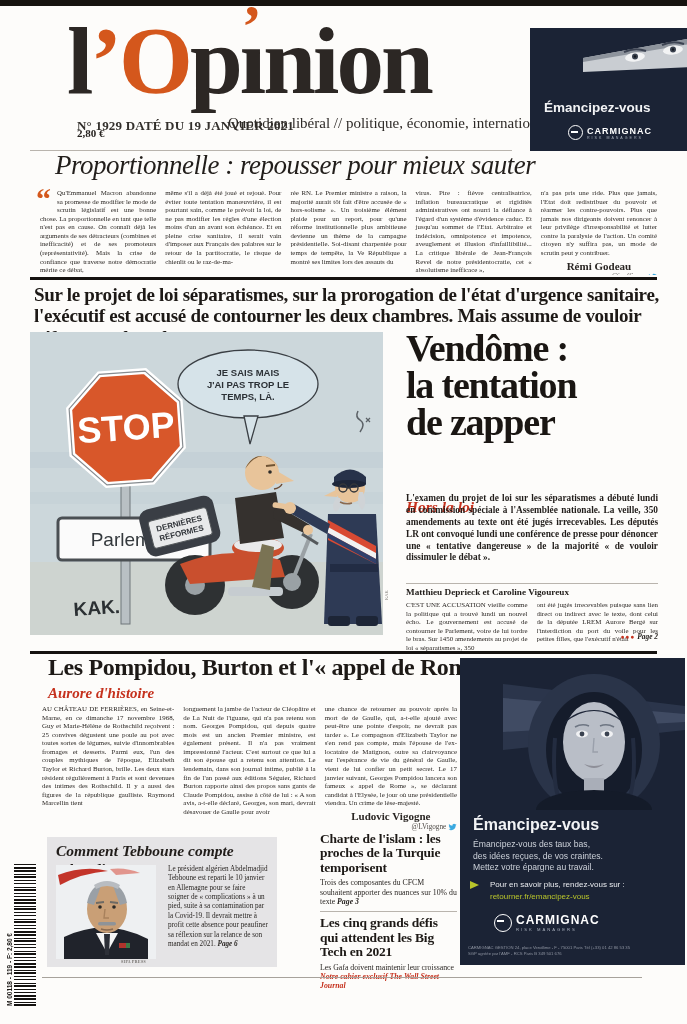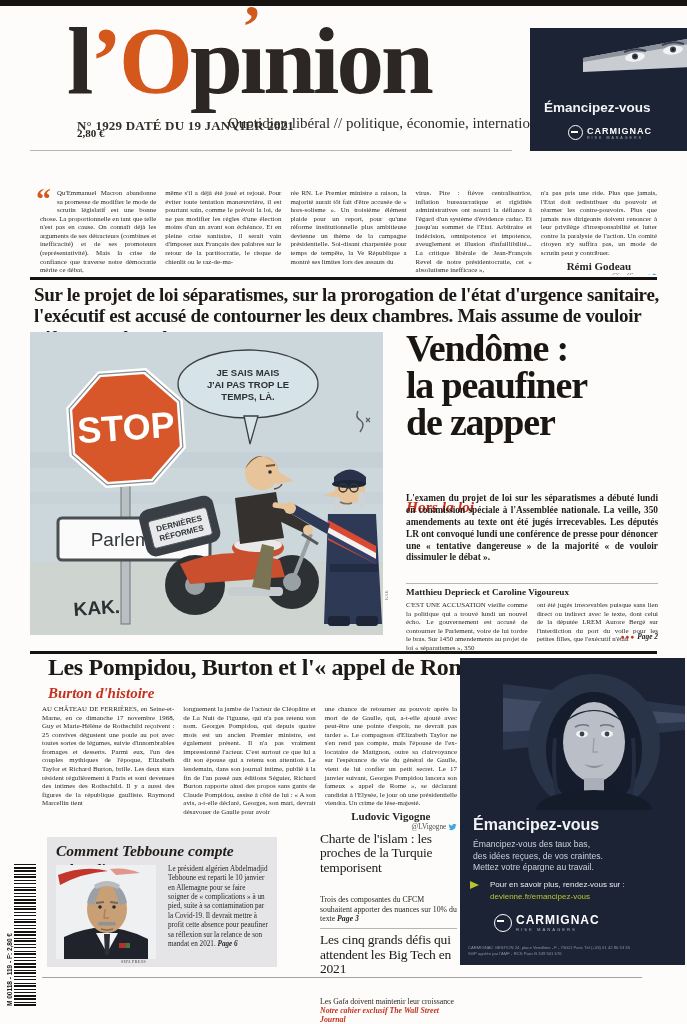--- a/index.html
+++ b/index.html
@@ -72,22 +72,22 @@
   
   .tebbox{left:47px;top:837px;width:230px;height:130px;background:#e5e4e6;}
   .teb-title{position:absolute;left:9px;top:5px;font-size:15.5px;font-style:italic;font-weight:700;color:#211d1a;}
   .teb-photo{position:absolute;left:9px;top:28px;width:100px;height:94px;}
   .teb-credit{position:absolute;left:74px;top:123px;font-size:3.8px;font-weight:700;letter-spacing:.4px;color:#6d6a66;}
   .teb-text{position:absolute;left:121px;top:28px;width:100px;height:98px;font-size:7.2px;line-height:1.3;
             color:#2a2623;overflow:hidden;}
 
   
   .midcol{left:320px;top:832px;width:137px;}
-  .midhead{font-size:13.5px;font-weight:400;line-height:1.07;letter-spacing:-.2px;color:#1d1916;}
-  .midtxt{font-size:7.8px;line-height:1.2;margin-top:20px;color:#2a2623;}
+  .midhead{font-size:13.5px;font-weight:700;line-height:1.07;letter-spacing:-.2px;color:#1d1916;}
+  .midtxt{font-size:7.8px;line-height:1.2;margin-top:3px;color:#2a2623;}
   .mid-div{height:1px;background:#b9b4ad;margin:5px 0 4px 0;}
   .red-it{color:#c5311d;font-style:italic;font-weight:700;}
 
   
   .sidead{left:460px;top:658px;width:182px;height:307px;}
   .sa-slogan{position:absolute;left:13px;top:158px;font-family:"Liberation Sans",sans-serif;
              font-size:16px;font-weight:700;color:#f2f3f5;}
   .sa-lines{position:absolute;left:13px;top:181px;font-family:"Liberation Sans",sans-serif;
             font-size:8.6px;line-height:1.35;color:#ccd1d9;}
   .sa-cta{position:absolute;left:30px;top:222px;font-family:"Liberation Sans",sans-serif;font-size:8px;color:#e8eaee;}
@@ -145,20 +145,21 @@
       <span class="cmg-circ"></span>
       <span>
         <div class="cmg-name">CARMIGNAC</div>
         <div class="cmg-sub">RISK MANAGERS</div>
       </span>
     </div>
   </div>
 
   <div class="abs hairline mast-rule"></div>
 
+  <div class="abs ed-title">Proportionnelle : repousser pour mieux sauter</div>
   <div class="abs ed-quote">“</div>
   <div class="abs ed-cols jtext smalltxt">
     <div class="ed-col"><span class="qpad"></span><span>Qu'Emmanuel Macron abandonne sa promesse de modifier le mode de scrutin législatif est une bonne chose. La proportionnelle en tant que telle n'est pas en cause. On connaît déjà les arguments de ses détracteurs (combines et inefficacité) et de ses promoteurs (représentativité). Mais la crise de confiance que traverse notre démocratie mérite ce débat,</span></div>
     <div class="ed-col">même s'il a déjà été joué et rejoué. Pour éviter toute tentation manœuvrière, il est pourtant sain, comme le prévoit la loi, de ne pas modifier les règles d'une élection moins d'un an avant son échéance. Et en pleine crise sanitaire, il serait vain d'imposer aux Français des palabres sur le retour de la partitocratie, le risque de chienlit ou le raz-de-ma-</div>
     <div class="ed-col">rée RN. Le Premier ministre a raison, la majorité aurait tôt fait d'être accusée de « hors-solisme ». Un troisième élément plaide pour un report, pour qu'une réforme institutionnelle plus ambitieuse devienne un thème de la campagne présidentielle. Soi-disant charpentée pour temps de tempête, la Ve République a montré ses limites lors des assauts du</div>
     <div class="ed-col">virus. Pire : fièvre centralisatrice, inflation bureaucratique et rigidités administratives ont nourri la défiance à l'égard d'un système d'évidence caduc. Et jusqu'au sommet de l'Etat. Arbitraire et indécision, omnipotence et impotence, aveuglement et illusion d'infaillibilité... La critique libérale de Jean-François Revel de notre présidentocratie, cet « absolutisme inefficace »,</div>
     <div class="ed-col">
       <span>n'a pas pris une ride. Plus que jamais, l'Etat doit redistribuer du pouvoir et réarmer les contre-pouvoirs. Plus que jamais nos dirigeants doivent renoncer à leur privilège d'irresponsabilité et lutter contre la paralysie de l'action. Un comité citoyen n'y suffira pas, un mode de scrutin peut y contribuer.</span>
       <div class="author-blk">
         <div class="author">Rémi Godeau</div>
@@ -253,40 +254,40 @@
       </g>
       <path d="M330,100 q6,-8 0,-12 q-5,-3 -2,-9" stroke="#5b6166" stroke-width="1.5" fill="none"></path>
       <path d="M336,86 l4,4 M340,86 l-4,4" stroke="#5b6166" stroke-width="1.2"></path>
       <text x="44" y="284" font-family="Liberation Sans, sans-serif" font-size="19" font-weight="bold" fill="#2b3033" transform="rotate(-4 44 284)">KAK.</text>
     </svg>
   </div>
   <div class="abs cartoon-credit">KAK</div>
 
   <div class="abs headline">
     <div>Vendôme :</div>
-    <div>la peaufiner</div>
+    <div>la tentation</div>
     <div>de zapper</div>
   </div>
   <div class="abs kicker main-kicker">Hors la loi</div>
   <div class="abs main-stand">L'examen du projet de loi sur les séparatismes a débuté lundi en commission spéciale à l'Assemblée nationale. La veille, 350 amendements au texte ont été jugés irrecevables. Les députés LR ont convoqué lundi une conférence de presse pour dénoncer une « tentative dangereuse » de la majorité « de vouloir dissimuler le débat ».</div>
   <div class="abs hairline main-rule"></div>
   <div class="abs byline">Matthieu Deprieck et Caroline Vigoureux</div>
   <div class="abs main-body">
     <div class="ed-col jtext smalltxt">C'EST UNE ACCUSATION vieille comme la politique qui a trouvé lundi un nouvel écho. Le gouvernement est accusé de contourner le Parlement, voire de lui tordre le bras. Sur 1450 amendements au projet de loi « séparatismes », 350</div>
     <div class="ed-col jtext smalltxt">ont été jugés irrecevables puisque sans lien direct ou indirect avec le texte, dont celui de la députée LREM Aurore Bergé sur l'interdiction du port du voile pour les petites filles, que l'exécutif n'était</div>
   </div>
   <div class="abs pageref">
     <span class="dots">●●●</span>
     <span class="pg">Page 2</span>
   </div>
 
   <div class="abs rule" style="left:30px;top:651px;width:627px;height:3px;"></div>
 
   <div class="abs hist-title">Les Pompidou, Burton et l'« appel de Rome »</div>
-  <div class="abs kicker hist-kicker">Burton d'histoire</div>
+  <div class="abs kicker hist-kicker">Aurore d'histoire</div>
   <div class="abs hist-cols jtext smalltxt">
     <div class="ed-col">AU CHÂTEAU DE FERRIÈRES, en Seine-et-Marne, en ce dimanche 17 novembre 1968, Guy et Marie-Hélène de Rothschild reçoivent : 25 convives dégustent une poule au pot avec toutes sortes de légumes, suivie d'innombrables fromages et desserts. Parmi eux, l'un des couples mythiques de l'époque, Elizabeth Taylor et Richard Burton, brille. Les deux stars résident régulièrement à Paris et sont devenues des intimes des Rothschild. Il y a aussi des figures de la république gaulliste. Raymond Marcellin tient</div>
     <div class="ed-col">longuement la jambe de l'acteur de Cléopâtre et de La Nuit de l'iguane, qui n'a pas retenu son nom. Georges Pompidou, qui depuis quatre mois est un ancien Premier ministre, est également présent. Il n'a pas vraiment impressionné l'acteur. C'est surtout ce que lui a dit son épouse qui a retenu son attention. Le lendemain, dans son journal intime, publié à la fin de l'an passé aux éditions Séguier, Richard Burton rapporte ainsi des propos sans gants de Claude Pompidou, assise à côté de lui : « A son avis, a-t-elle déclaré, Georges, son mari, devrait désavouer de Gaulle pour avoir</div>
     <div class="ed-col">
       <span>une chance de retourner au pouvoir après la mort de de Gaulle, qui, a-t-elle ajouté avec peut-être une pointe d'espoir, ne devrait pas tarder ». Le compagnon d'Elizabeth Taylor ne s'en rend pas compte, mais l'épouse de l'ex-locataire de Matignon, outre sa clairvoyance sur l'espérance de vie du général de Gaulle, vient de lui confier un petit secret. Le 17 janvier suivant, Georges Pompidou lancera son fameux « appel de Rome », se déclarant candidat à l'Elysée, le jour où une présidentielle viendra. Un crime de lèse-majesté.</span>
       <div class="author-blk">
         <div class="author">Ludovic Vigogne</div>
         <span class="handle">@LVigogne</span>
         <svg class="tw" width="9" height="8" viewBox="0 0 24 24">
           <path fill="#3aa9e0" d="M23.9 4.6c-.9.4-1.8.7-2.8.8 1-.6 1.8-1.6 2.2-2.7-1 .6-2 1-3.1 1.2-.9-1-2.2-1.6-3.6-1.6-2.7 0-4.9 2.2-4.9 4.9 0 .4 0 .8.1 1.1-4.1-.2-7.7-2.2-10.1-5.1-.4.7-.7 1.6-.7 2.5 0 1.7.9 3.2 2.2 4.1-.8 0-1.6-.2-2.2-.6v.1c0 2.4 1.7 4.4 3.9 4.8-.4.1-.8.2-1.3.2-.3 0-.6 0-.9-.1.6 2 2.4 3.4 4.6 3.4-1.7 1.3-3.8 2.1-6.1 2.1-.4 0-.8 0-1.2-.1 2.2 1.4 4.8 2.2 7.6 2.2 9.1 0 14-7.5 14-14v-.6c1-.7 1.8-1.6 2.5-2.6z"></path>
@@ -361,21 +362,21 @@
       <ellipse cx="91" cy="152" rx="58" ry="20" fill="#141b29"></ellipse>
     </svg>
     <div class="sa-slogan">Émancipez-vous</div>
     <div class="sa-lines">
       <div>Émancipez-vous des taux bas,</div>
       <div>des idées reçues, de vos craintes.</div>
       <div>Mettez votre épargne au travail.</div>
     </div>
     <div class="sa-arrow"></div>
     <div class="sa-cta">Pour en savoir plus, rendez-vous sur :</div>
-    <div class="sa-url">devienne.fr/emancipez-vous</div>
+    <div class="sa-url">retourner.fr/emancipez-vous</div>
     <div class="cmglogo">
       <span class="cmg-circ"></span>
       <span>
         <div class="cmg-name">CARMIGNAC</div>
         <div class="cmg-sub">RISK MANAGERS</div>
       </span>
     </div>
     <div class="sa-legal">
       <div>CARMIGNAC GESTION 24, place Vendôme - F - 75001 Paris Tél (+33) 01 42 86 53 35</div>
       <div>SGP agréée par l'AMF - RCS Paris B 349 501 676</div>

